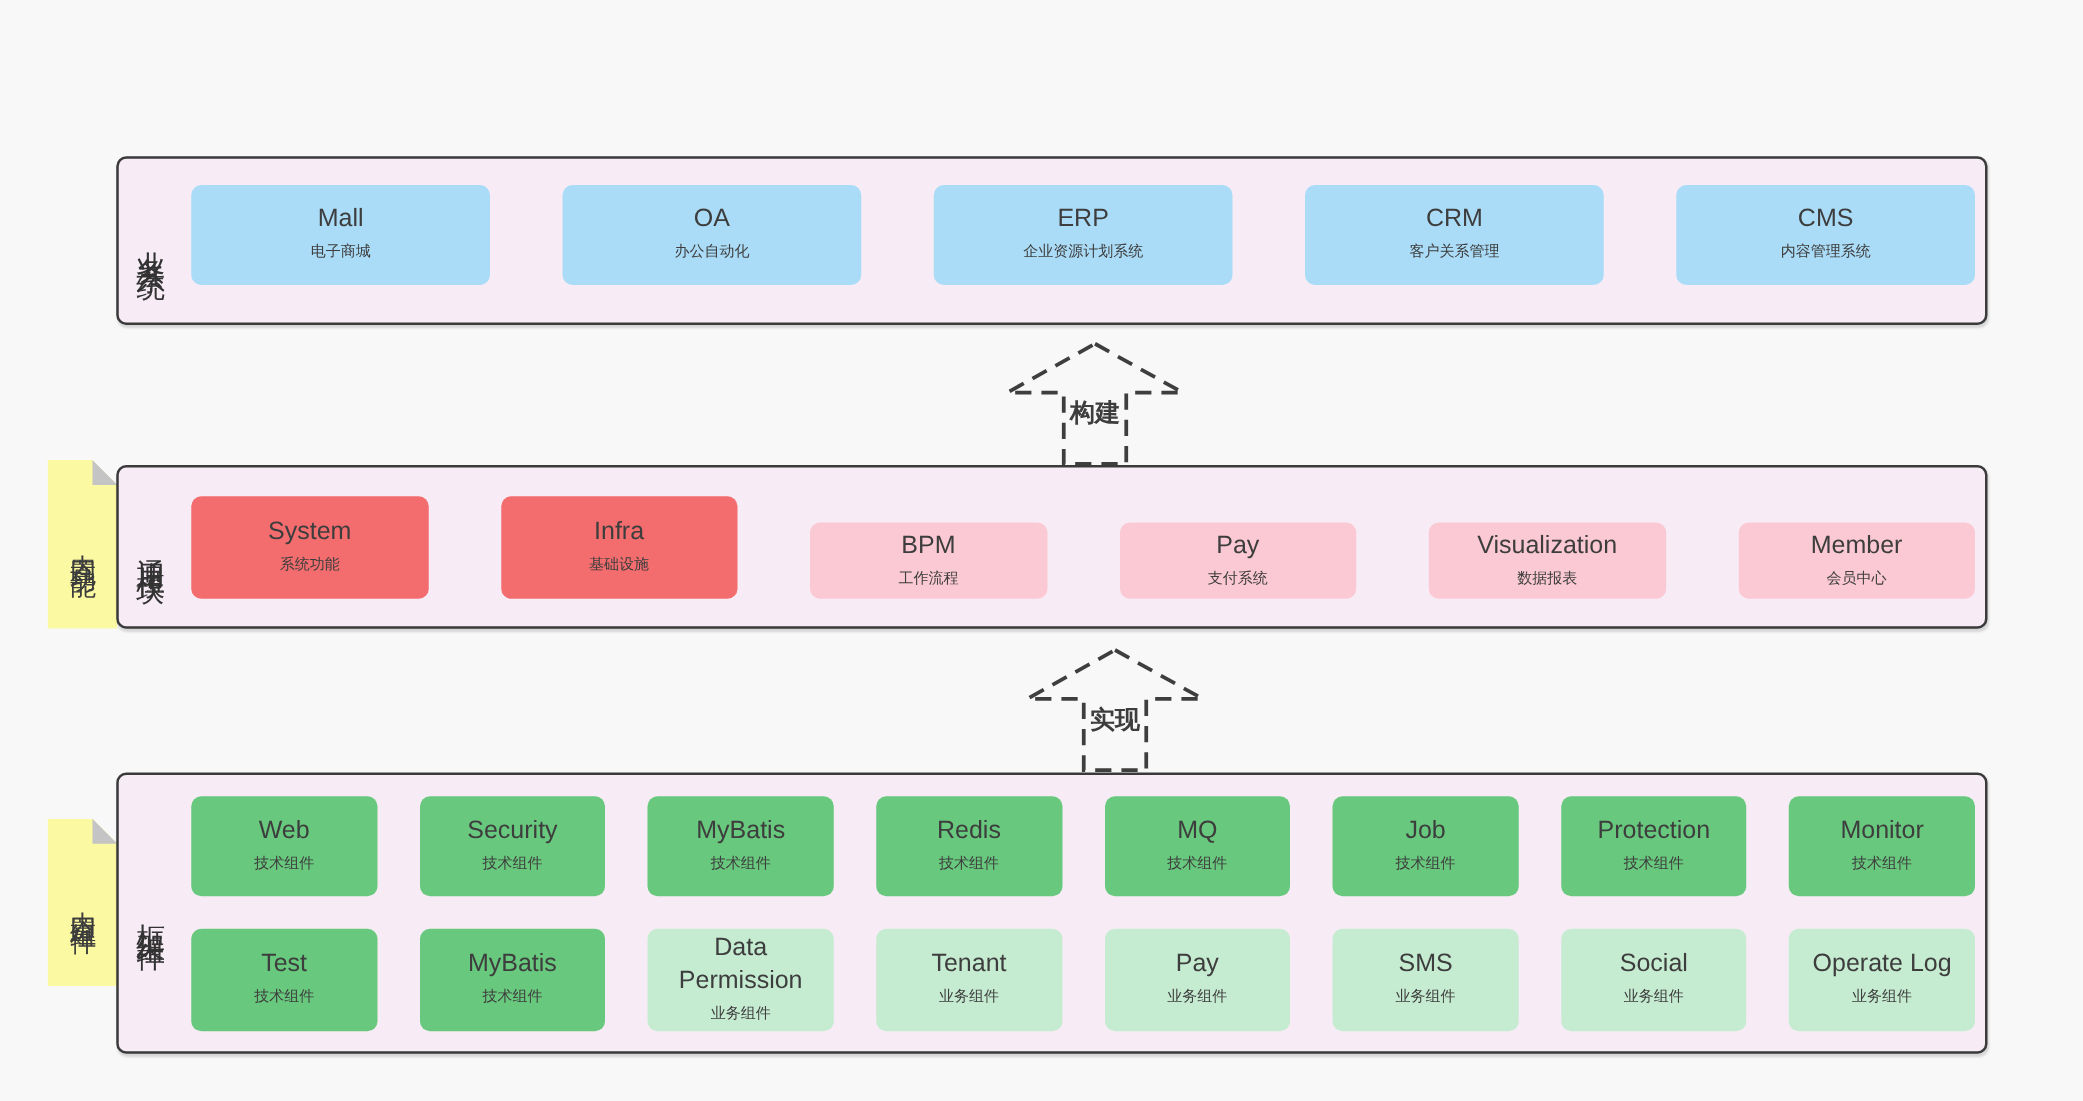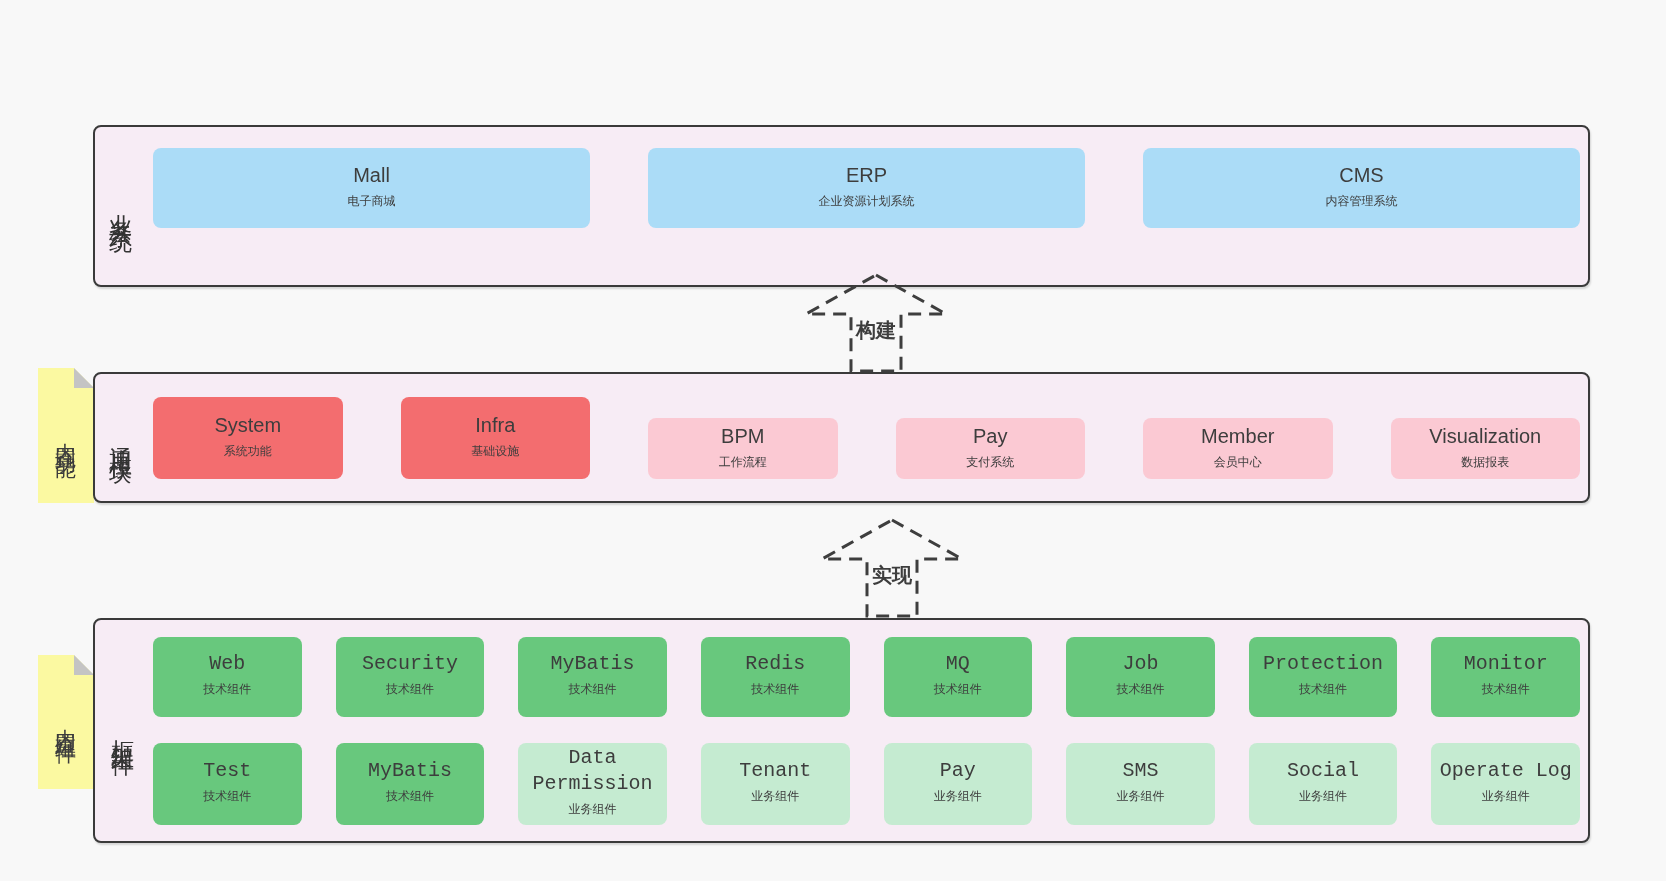--- a/index.html
+++ b/index.html
@@ -23,23 +23,23 @@
     color:var(--text);
   }
   .panel{
     position:absolute;left:93px;width:1497px;box-sizing:border-box;
     background:var(--panel-bg);
     border:2px solid var(--panel-border);
     border-radius:8px;
     box-shadow:1px 2px 2px rgba(0,0,0,0.14);
     z-index:1;
   }
-  #panel-business{top:125px;height:162px;}
+  #panel-business{top:125px;height:135px;}
   #panel-modules{top:372px;height:131px;}
-  #panel-components{top:618px;height:225px;font-family:Liberation Mono, monospace;}
+  #panel-components{top:618px;height:225px;}
   .side-label{
     position:absolute;left:14px;top:50%;transform:translateY(-50%);
     writing-mode:vertical-rl;text-orientation:upright;
     font-size:23px;letter-spacing:5px;color:#333;line-height:1;
   }
   .row{position:absolute;left:58px;right:8px;display:flex;}
   .row-biz{top:21px;height:80px;gap:58px;}
   .row-mod{top:23px;height:82px;gap:58px;}
   .row-cmp1{top:17px;height:80px;gap:34px;}
   .row-cmp2{top:123px;height:82px;gap:34px;}
@@ -95,22 +95,30 @@
   </div>
 
   <section class="panel" id="panel-business">
     <div class="side-label">业务系统</div>
     <div class="row row-biz">
       <div class="box c-blue">
         <div class="box-name">Mall</div>
         <div class="box-desc">电子商城</div>
       </div>
       <div class="box c-blue">
+        <div class="box-name">OA</div>
+        <div class="box-desc">办公自动化</div>
+      </div>
+      <div class="box c-blue">
         <div class="box-name">ERP</div>
         <div class="box-desc">企业资源计划系统</div>
+      </div>
+      <div class="box c-blue">
+        <div class="box-name">CRM</div>
+        <div class="box-desc">客户关系管理</div>
       </div>
       <div class="box c-blue">
         <div class="box-name">CMS</div>
         <div class="box-desc">内容管理系统</div>
       </div>
     </div>
   </section>
 
   <div class="arrow" id="arrow-build">
     <svg width="160" height="100" viewBox="0 0 160 100">
@@ -132,26 +140,26 @@
       </div>
       <div class="box c-pink">
         <div class="box-name">BPM</div>
         <div class="box-desc">工作流程</div>
       </div>
       <div class="box c-pink">
         <div class="box-name">Pay</div>
         <div class="box-desc">支付系统</div>
       </div>
       <div class="box c-pink">
+        <div class="box-name">Visualization</div>
+        <div class="box-desc">数据报表</div>
+      </div>
+      <div class="box c-pink">
         <div class="box-name">Member</div>
         <div class="box-desc">会员中心</div>
-      </div>
-      <div class="box c-pink">
-        <div class="box-name">Visualization</div>
-        <div class="box-desc">数据报表</div>
       </div>
     </div>
   </section>
 
   <div class="arrow" id="arrow-implement">
     <svg width="160" height="100" viewBox="0 0 160 100">
       <polygon points="80,2 150,41 105,41 105,98 55,98 55,41 10,41" fill="none" stroke="#3e3e3e" stroke-width="3" stroke-dasharray="13 8"></polygon>
     </svg>
     <span class="arrow-label">实现</span>
   </div>

